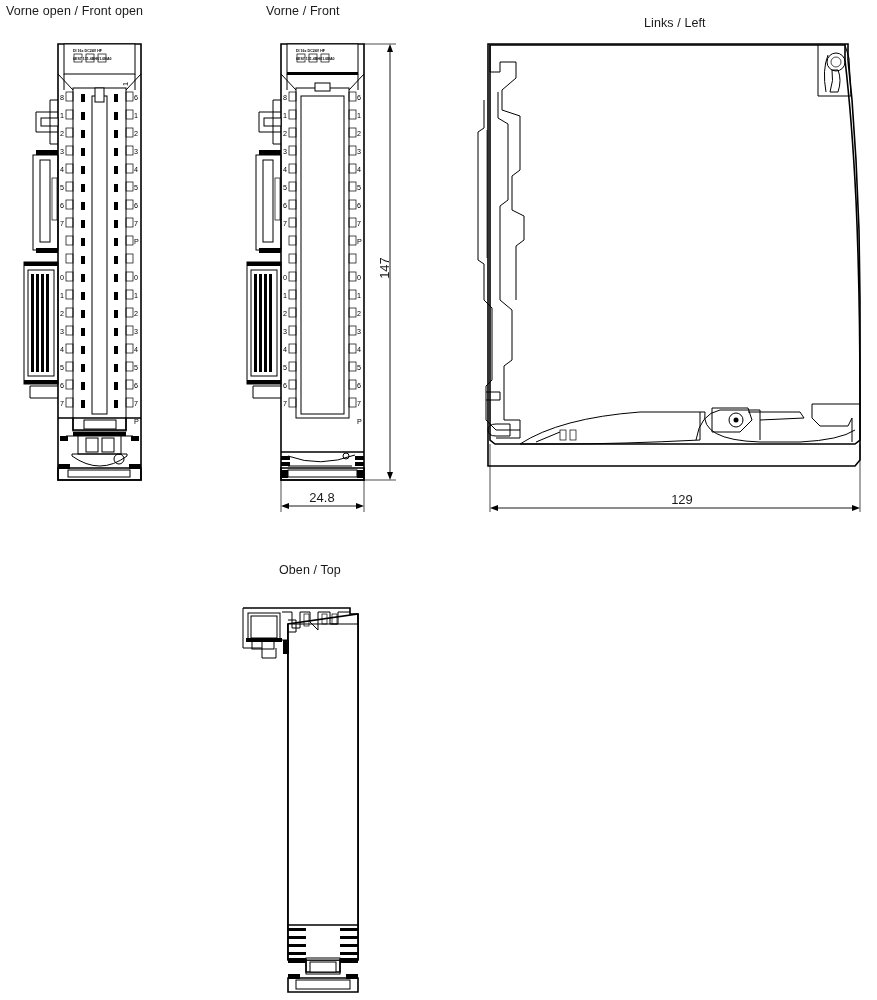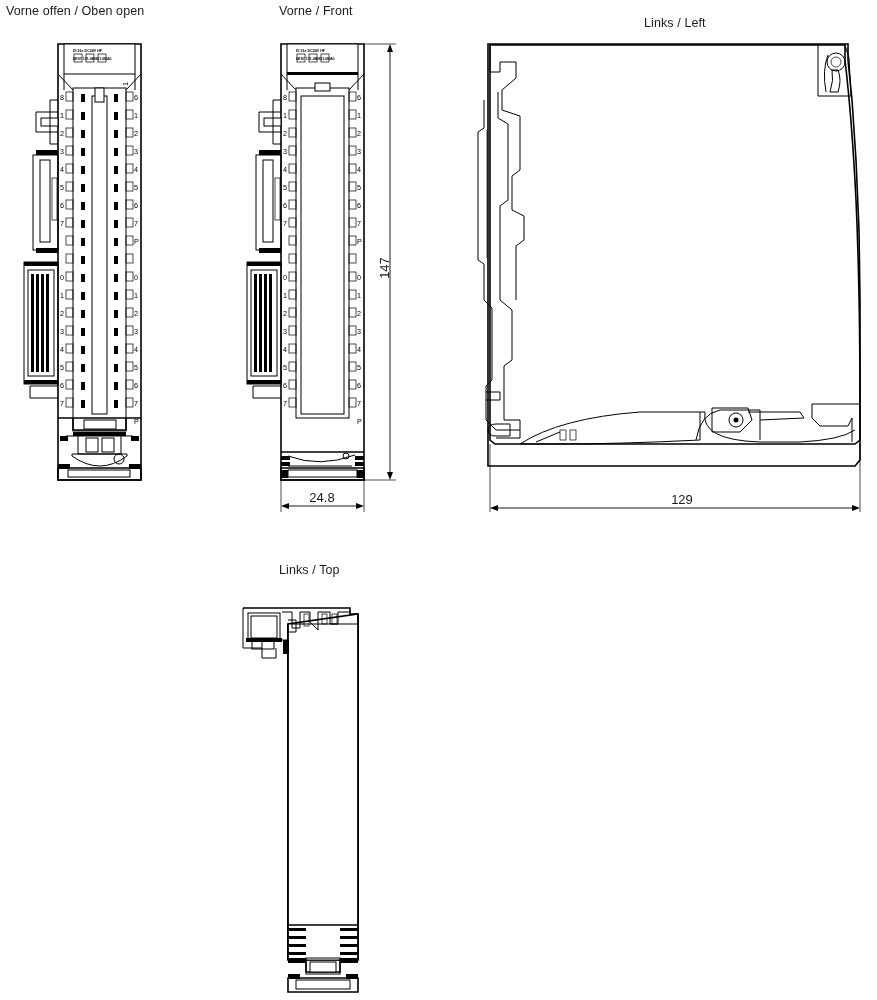--- a/index.html
+++ b/index.html
@@ -17,21 +17,21 @@
   }
   .view-title {
     position: absolute;
     font-size: 12.5px;
     line-height: 15px;
     color: #1a1a1a;
     white-space: nowrap;
     letter-spacing: 0.1px;
   }
   #title-front-open { left: 6px;   top: 4px; }
-  #title-front      { left: 279px; top: 4px; }
+  #title-front      { left: 266px; top: 4px; }
   #title-left       { left: 644px; top: 4px; margin-top: 12px; }
   #title-top        { left: 279px; top: 563px; }
 
   .drawing-layer {
     position: absolute;
     left: 0; top: 0;
     width: 877px;
     height: 1000px;
   }
   svg { display: block; }
@@ -54,24 +54,24 @@
     font-family:"Liberation Sans", sans-serif;
     font-size:3.6px;
     fill:#000;
     font-weight:bold;
   }
   .dimline { fill:none; stroke:#1a1a1a; stroke-width:1; }
 </style>
 </head>
 <body>
 
-<div class="view-title" id="title-front-open">Vorne offen / Oben open</div>
+<div class="view-title" id="title-front-open">Vorne open / Front open</div>
 <div class="view-title" id="title-front">Vorne / Front</div>
 <div class="view-title" id="title-left">Links / Left</div>
-<div class="view-title" id="title-top">Links / Top</div>
+<div class="view-title" id="title-top">Oben / Top</div>
 
 <div class="drawing-layer">
 <svg width="877" height="1000" viewBox="0 0 877 1000">
 
   <g>
 
     <path class="ln-h" d="M58,44 L58,480 L141,480 L141,44 Z"></path>
 
     <rect class="fillwht" x="64" y="44" width="71" height="30"></rect>
     <g>

